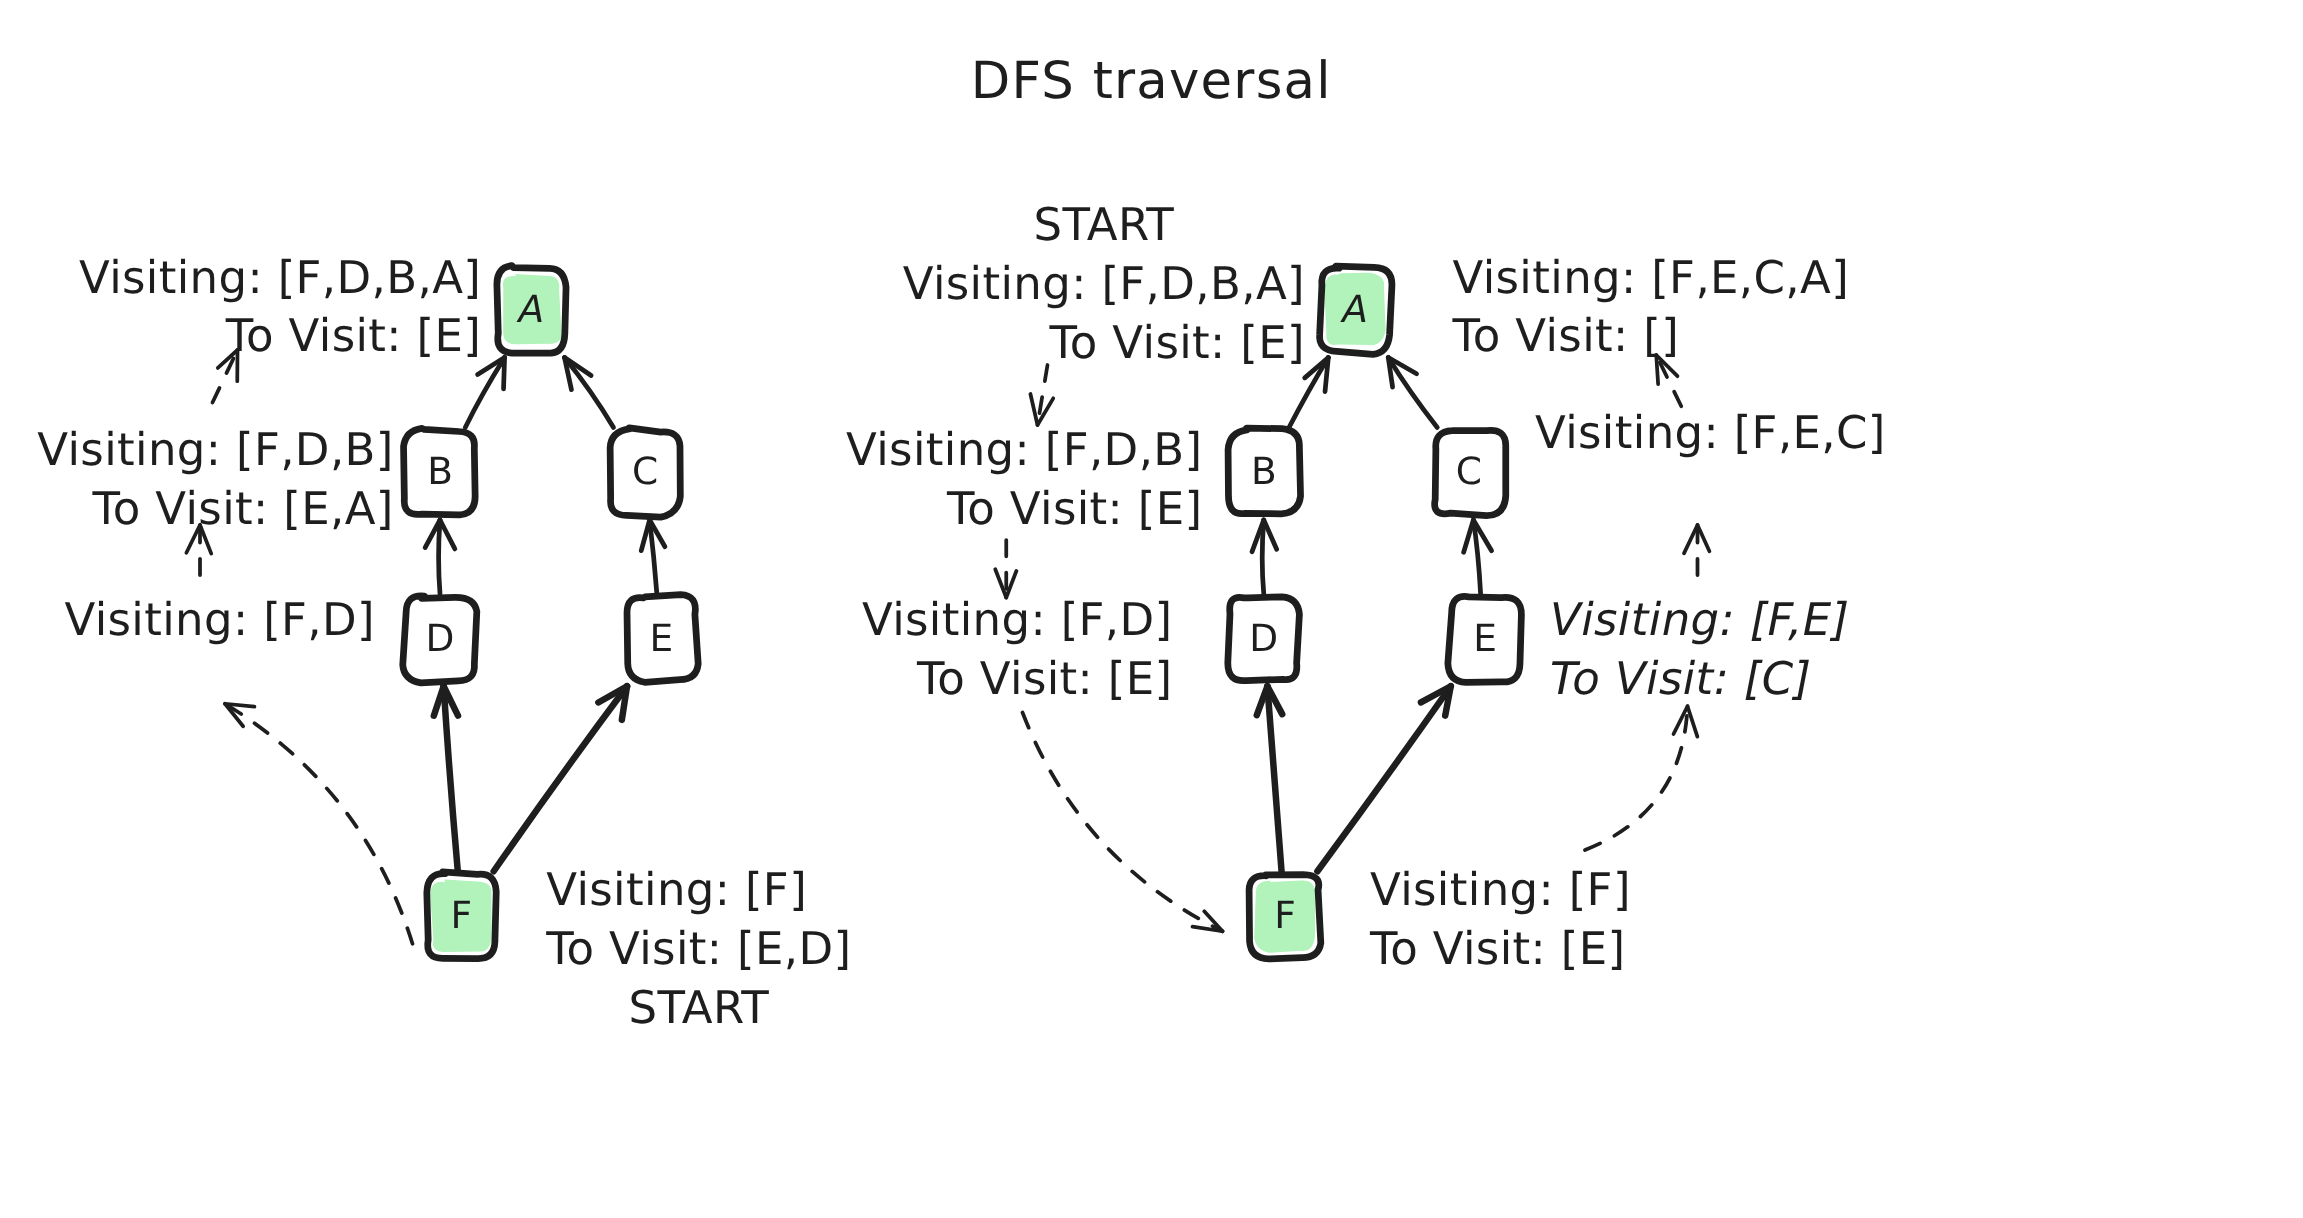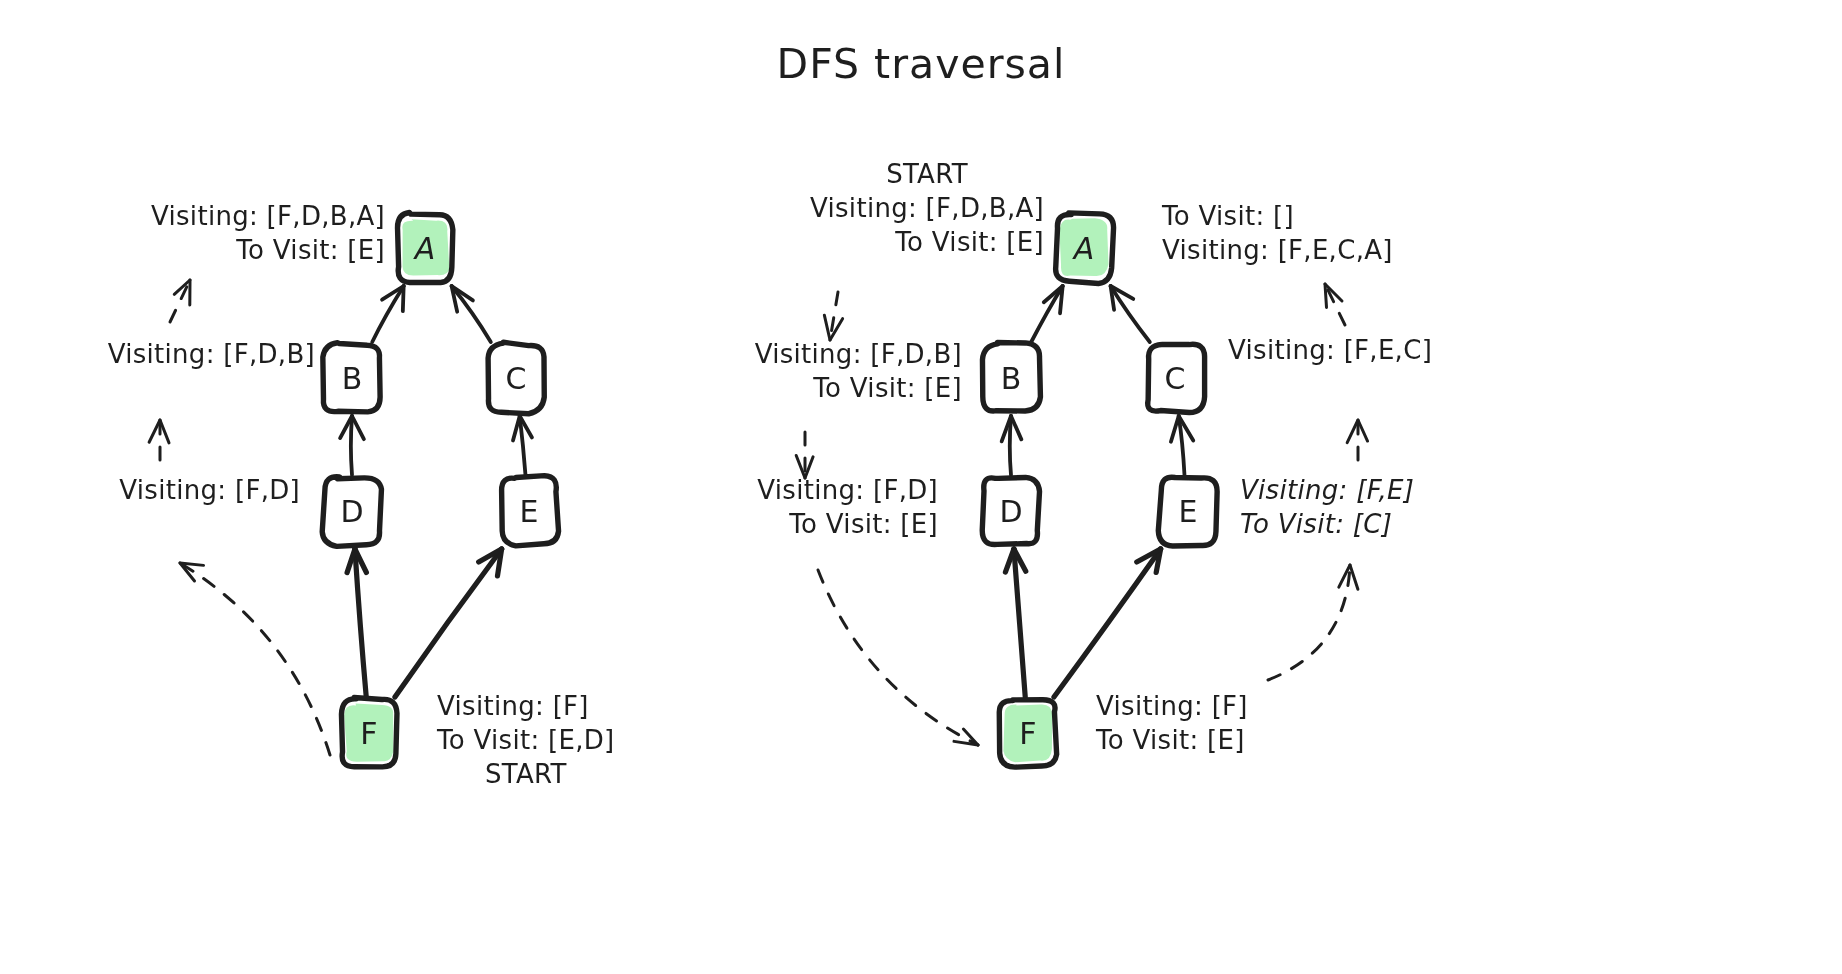--- a/index.html
+++ b/index.html
@@ -28,21 +28,21 @@
     width: 1842px;
     height: 974px;
   }
   .lbl {
     position: absolute;
     font-family: "DejaVu Sans", sans-serif;
     color: #1e1e1e;
     white-space: pre;
     line-height: 1.30;
     letter-spacing: 0.3px;
-    font-size: 26px;
+    font-size: 36px;
   }
   .lbl.l  { text-align: left; }
   .lbl.r  { text-align: right; transform: translateX(-100%); }
   .title {
     position: absolute;
     left: 921px;
     top: 40px;
     transform: translateX(-50%);
     font-size: 41px;
     letter-spacing: 1px;
@@ -203,29 +203,29 @@
       </g>
     </svg>
 
 <div class="node-text" style="left: 425px; top: 248px;">A</div>
     <div class="node-text plain" style="left: 352px; top: 378px;">B</div>
     <div class="node-text plain" style="left: 516px; top: 378px;">C</div>
     <div class="node-text plain" style="left: 352px; top: 511px;">D</div>
     <div class="node-text plain" style="left: 529px; top: 511px;">E</div>
     <div class="node-text plain" style="left: 369px; top: 733px;">F</div>
     <div class="lbl r" style="left: 385px; top: 200px;"><div>Visiting: [F,D,B,A]</div><div>To Visit: [E]</div></div>
-    <div class="lbl r" style="left: 315px; top: 338px;"><div>Visiting: [F,D,B]</div></div>
+    <div class="lbl r" style="left: 315px; top: 338px;"><div>Visiting: [F,D,B]</div><div>To Visit: [E,A]</div></div>
     <div class="lbl r" style="left: 300px; top: 474px;"><div>Visiting: [F,D]</div></div>
     <div class="lbl l" style="left: 437px; top: 690px;"><div>Visiting: [F]</div><div>To Visit: [E,D]</div><div style="text-align: center;">START</div></div>
     <div class="node-text" style="left: 1084px; top: 248px;">A</div>
     <div class="node-text plain" style="left: 1011px; top: 378px;">B</div>
     <div class="node-text plain" style="left: 1175px; top: 378px;">C</div>
     <div class="node-text plain" style="left: 1011px; top: 511px;">D</div>
     <div class="node-text plain" style="left: 1188px; top: 511px;">E</div>
     <div class="node-text plain" style="left: 1028px; top: 733px;">F</div>
     <div class="lbl r" style="left: 1044px; top: 158px;"><div style="text-align: center;">START</div><div>Visiting: [F,D,B,A]</div><div>To Visit: [E]</div></div>
     <div class="lbl r" style="left: 962px; top: 338px;"><div>Visiting: [F,D,B]</div><div>To Visit: [E]</div></div>
     <div class="lbl r" style="left: 938px; top: 474px;"><div>Visiting: [F,D]</div><div>To Visit: [E]</div></div>
-    <div class="lbl l" style="left: 1162px; top: 200px;"><div>To Visit: []</div><div>Visiting: [F,E,C,A]</div></div>
-    <div class="lbl l" style="left: 1228px; top: 334px;"><div>Visiting: [F,E,C]</div></div>
+    <div class="lbl l" style="left: 1162px; top: 200px;"><div>Visiting: [F,E,C,A]</div><div>To Visit: []</div></div>
+    <div class="lbl l" style="left: 1228px; top: 324px;"><div>Visiting: [F,E,C]</div></div>
     <div class="lbl l" style="left: 1240px; top: 474px; font-style: italic;"><div>Visiting: [F,E]</div><div>To Visit: [C]</div></div>
     <div class="lbl l" style="left: 1096px; top: 690px;"><div>Visiting: [F]</div><div>To Visit: [E]</div></div>
   </div>
 
 </body></html>

